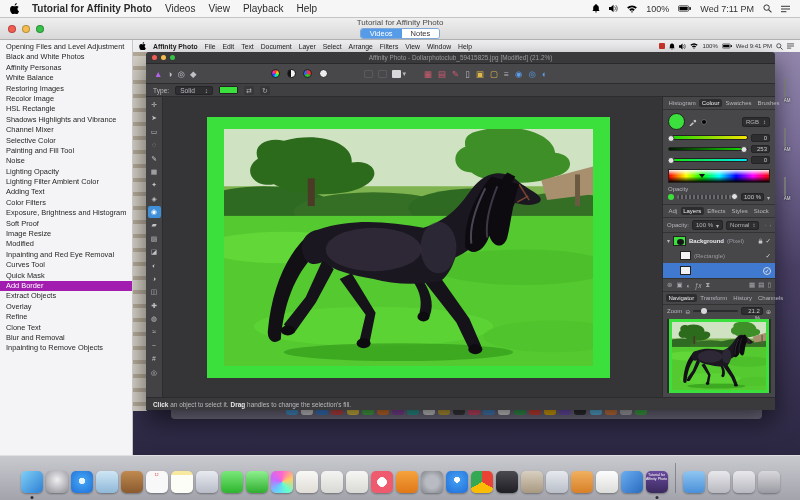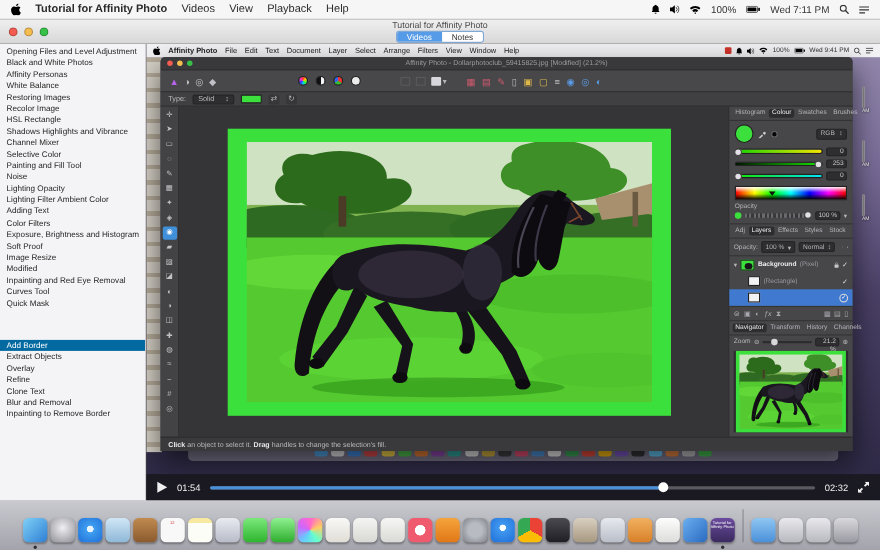--- a/index.html
+++ b/index.html
@@ -26,21 +26,21 @@
   .light.red{background:#f45c52;} .light.yellow{background:#f5bd4f;} .light.green{background:#38c149;}
   .win-title{font-size:8px;color:#4a4a4a;line-height:8px;}
   .tabs{display:flex;height:11px;border:1px solid #7fa8d9;border-radius:3px;overflow:hidden;}
   .tab{padding:0 9px;font-size:7.5px;line-height:10px;background:#fff;color:#333;}
   .tab.selected{background:#559be7;color:#fff;}
 
   
   .sidebar{position:absolute;left:0;top:22px;bottom:0;width:133px;background:#f4f4f6;
     border-right:1px solid #c6c6c9;overflow:hidden;padding-top:2px;}
   .sb-item{height:10.4px;line-height:10.5px;font-size:7.4px;padding-left:6px;color:#1f1f1f;white-space:nowrap;}
-  .sb-item.selected{background:#0369a1;color:#fff;margin-top:28px;}
+  .sb-item.selected{background:#a21caf;color:#fff;}
 
   
   .viewport{position:absolute;left:133px;top:22px;right:0;bottom:0;background:#000;overflow:hidden;}
   .vwall{position:absolute;inset:0;
     background:linear-gradient(180deg,#958aae 0%,#7a6e99 25%,#4a4066 55%,#2b2742 100%);}
   .vdesk-files{position:absolute;right:2px;top:40px;width:22px;display:flex;flex-direction:column;gap:26px;align-items:center;}
   .vfile .doc{width:11px;height:13px;background:#f4f4f6;border:0.5px solid #888;margin:0 auto;}
   .vfile .lbl{font-size:4.5px;color:#fff;text-align:center;display:block;text-shadow:0 0 2px #000;}
 
   .vmenubar{position:absolute;left:0;top:0;right:0;height:12px;background:#f2f1f4;
@@ -339,21 +339,21 @@
         <div class="sb-item">Modified</div>
         <div class="sb-item">Inpainting and Red Eye Removal</div>
         <div class="sb-item">Curves Tool</div>
         <div class="sb-item">Quick Mask</div>
         <div class="sb-item selected">Add Border</div>
         <div class="sb-item">Extract Objects</div>
         <div class="sb-item">Overlay</div>
         <div class="sb-item">Refine</div>
         <div class="sb-item">Clone Text</div>
         <div class="sb-item">Blur and Removal</div>
-        <div class="sb-item">Inpainting to Remove Border</div>
+        <div class="sb-item">Inpainting to Remove Objects</div>
       </div>
 
     <div class="viewport">
       <div class="vwall"></div>
 
       <div class="vdesk-files">
 
       <span class="vfile">
             <span class="doc"></span>
             <span class="lbl">AM</span>
@@ -687,32 +687,20 @@
           <span class="vdock-icon" style="background: rgb(234, 67, 53);"></span>
           <span class="vdock-icon" style="background: rgb(251, 188, 5);"></span>
           <span class="vdock-icon" style="background: rgb(122, 82, 196);"></span>
           <span class="vdock-icon" style="background: rgb(45, 45, 48);"></span>
           <span class="vdock-icon" style="background: rgb(95, 200, 247);"></span>
           <span class="vdock-icon" style="background: rgb(232, 130, 60);"></span>
           <span class="vdock-icon" style="background: rgb(192, 192, 198);"></span>
           <span class="vdock-icon" style="background: rgb(63, 191, 74);"></span>
         </div>
 
-      <div class="controls">
-        <span class="play-btn"></span>
-        <span class="ptime">01:54</span>
-        <span class="track">
-          <span class="track-fill" style="width: 75%;"></span>
-          <span class="scrubber" style="left: 75%;"></span>
-        </span>
-        <span class="ptime">02:32</span>
-        <svg class="fs-ico" width="10" height="10" fill="currentColor">
-            <use href="#i-fullscreen"></use>
-          </svg>
-      </div>
     </div>
   </div>
 
   <div class="dock">
     <span style="display:flex;align-items:flex-end;gap:3px;">
 
     <span class="dk running" style="background: linear-gradient(135deg, rgb(127, 208, 247), rgb(45, 127, 211));">
           <span class="dk-txt"></span>
         </span>
         <span class="dk" style="background: radial-gradient(circle at 50% 40%, rgb(240, 240, 242), rgb(142, 142, 150));">

